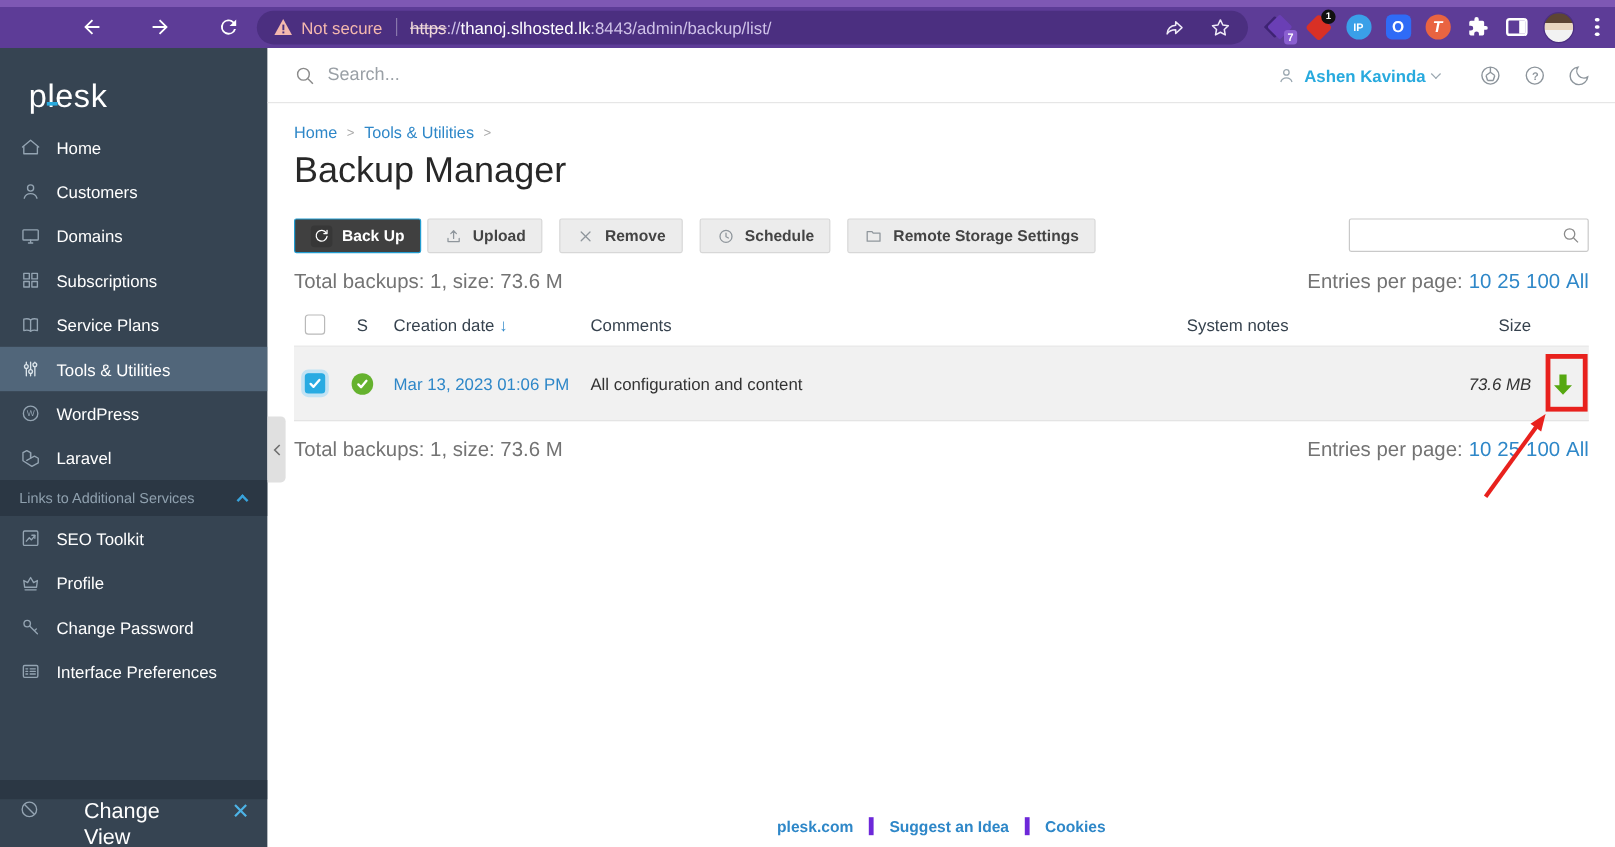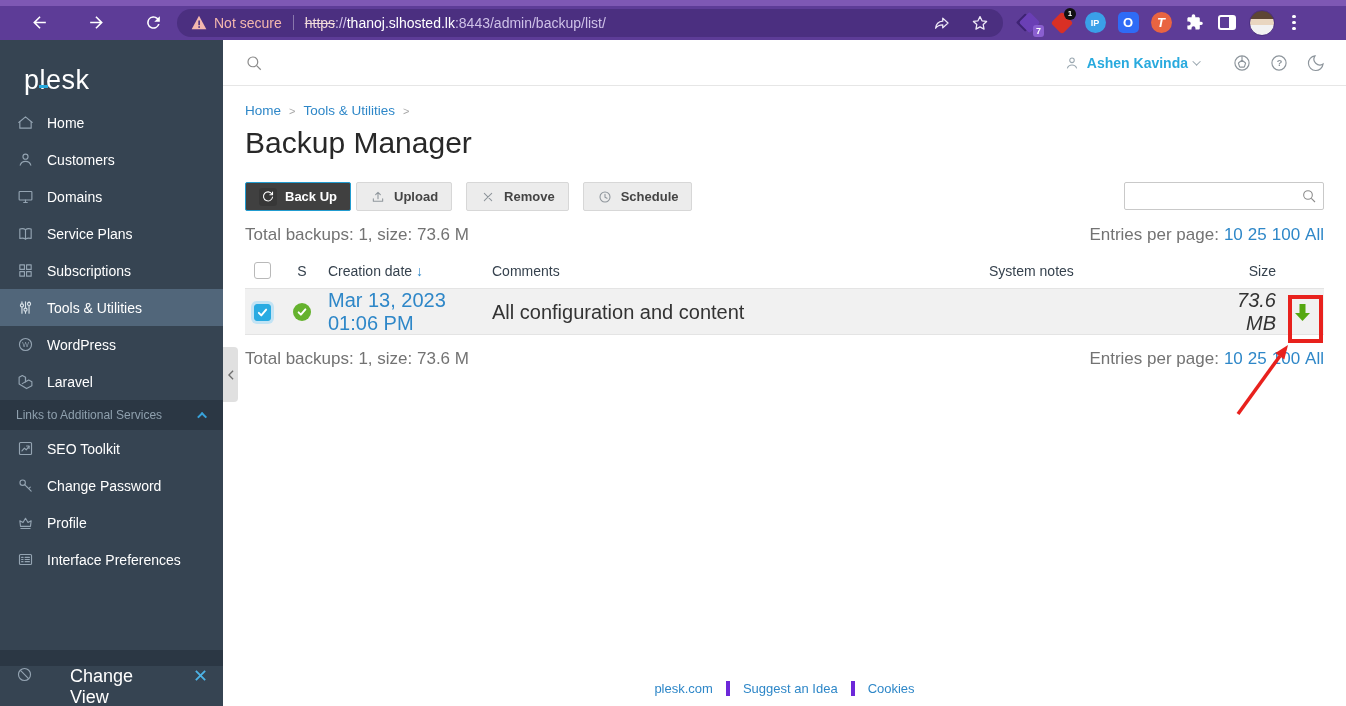--- a/index.html
+++ b/index.html
@@ -2,21 +2,21 @@
 <html><head>
 <meta charset="utf-8">
 <style>
   * { margin:0; padding:0; box-sizing:border-box; }
   html,body { width:1346px; height:706px; }
   body { font-family:"Liberation Sans", sans-serif; }
   .screen { position:relative; width:1346px; height:706px; overflow:hidden; background:#fff; }
 
   
   .browser { height:40px; background:linear-gradient(to bottom,#7e58b4 0,#7e58b4 6px,#5d3c97 6px);
-             display:flex; align-items:center; padding-top:5px; }
+             display:flex; align-items:center; padding-top:5px;padding-left:37px; }
   .nav-btns { display:flex; align-items:center; gap:38px; padding:0 14px 0 30px; }
   .nav-btn svg { width:19px; height:19px; display:block; }
   .url-pill { display:flex; align-items:center; width:826px; height:28px; border-radius:14px;
               background:#4b2f80; padding:0 14px; color:#fff; font-size:14px; }
   .warn-tri { width:16px; height:15px; }
   .not-secure { color:#f4b8ae; margin-left:7px; }
   .pill-div { width:1px; height:15px; background:rgba(255,255,255,.35); margin:0 11px; }
   .u-scheme { color:#f0d9d9; text-decoration:line-through; }
   .u-sep,.u-path { color:#cfc2e8; }
   .u-host { color:#fff; }
@@ -119,32 +119,32 @@
   .entries a { color:#2e87c8; text-decoration:none; margin-left:5px; cursor:pointer; }
 
   .grid { display:grid; grid-template-columns:38px 38px 164px 497px 230px 1fr 44px; align-items:center; }
   .thead { margin-top:12px; height:36px; border-bottom:1px solid #e4e4e4; font-size:14px; color:#36424e; }
   .th-size { text-align:right; padding-right:4px; }
   .sort-arrow { color:#2e87c8; margin-left:4px; }
   .checkbox { width:17px; height:17px; border:1px solid #b9b9b9; border-radius:3px; background:#fff; margin-left:9px; cursor:pointer; }
   .checkbox.checked { background:#29abe2; border-color:#29abe2; box-shadow:0 0 0 3px #c2e3f4; display:flex;
                       align-items:center; justify-content:center; }
   .checkbox.checked svg { width:13px; height:13px; stroke:#fff; stroke-width:2.4; fill:none; stroke-linecap:round; stroke-linejoin:round; }
-  .trow { height:46px; background:#f1f1f1; border-bottom:1px solid #e4e4e4; font-size:20px; color:#333; }
+  .trow { height:62px; background:#f1f1f1; border-bottom:1px solid #e4e4e4; font-size:14px; color:#333; }
   .status-ok { width:18px; height:18px; border-radius:50%; background:#65b22e; display:flex; align-items:center;
                justify-content:center; margin-left:10px; }
   .status-ok svg { width:12px; height:12px; stroke:#fff; stroke-width:2.6; fill:none; stroke-linecap:round; stroke-linejoin:round; }
   .cell-pad { padding-left:7px; }
   .date-link { color:#2e87c8; text-decoration:none; cursor:pointer; }
   .size-cell { text-align:right; padding-right:4px;font-style:italic; }
   .dl-cell { display:flex; justify-content:center; }
   .dl-btn { cursor:pointer; display:flex; }
 
   .footer { position:absolute; left:0; right:0; bottom:0; height:36px; display:flex; align-items:center;
-            justify-content:center; font-size:13px; }
+            justify-content:center; font-size:13px;font-weight:bold; }
   .footer a { color:#2e87c8; text-decoration:none; padding:0 13px; cursor:pointer; }
   .footer a + a { border-left:4px solid #6d28d9; }
 
   
   .annotation-box { position:absolute; left:1288px; top:295px; width:35px; height:48px;
                     border:4px solid #e8211d; z-index:60; pointer-events:none; }
   .annotation-arrow { position:absolute; left:0; top:0; width:1346px; height:706px; z-index:60; pointer-events:none; }
 </style>
 </head>
 <body>
@@ -257,37 +257,37 @@
             <svg viewBox="0 0 24 24">
                 <rect x="3" y="5" width="18" height="12" rx="1"></rect>
                 <path d="M9.5 20.5h5M12 17v3.5"></path>
               </svg>
           </span>
           <span>Domains</span>
         </div>
         <div class="s-item">
           <span class="si">
             <svg viewBox="0 0 24 24">
-                <path d="M12 6.5C10 5 7 4.8 4 5.6V19c3-.8 6-.6 8 .9 2-1.5 5-1.7 8-.9V5.6c-3-.8-6-.6-8 .9z"></path>
-                <path d="M12 6.5v13.4"></path>
-              </svg>
-          </span>
-          <span>Service Plans</span>
-        </div>
-        <div class="s-item">
-          <span class="si">
-            <svg viewBox="0 0 24 24">
                 <rect x="4" y="4" width="6.5" height="6.5"></rect>
                 <rect x="13.5" y="4" width="6.5" height="6.5"></rect>
                 <rect x="4" y="13.5" width="6.5" height="6.5"></rect>
                 <rect x="13.5" y="13.5" width="6.5" height="6.5"></rect>
               </svg>
           </span>
           <span>Subscriptions</span>
         </div>
+        <div class="s-item">
+          <span class="si">
+            <svg viewBox="0 0 24 24">
+                <path d="M12 6.5C10 5 7 4.8 4 5.6V19c3-.8 6-.6 8 .9 2-1.5 5-1.7 8-.9V5.6c-3-.8-6-.6-8 .9z"></path>
+                <path d="M12 6.5v13.4"></path>
+              </svg>
+          </span>
+          <span>Service Plans</span>
+        </div>
         <div class="s-item active">
           <span class="si">
             <svg viewBox="0 0 24 24">
                 <path d="M7 4v16M12 4v16M17 4v16"></path>
                 <circle cx="7" cy="9" r="2.2" fill="#51667a"></circle>
                 <circle cx="12" cy="15" r="2.2" fill="#51667a"></circle>
                 <circle cx="17" cy="7" r="2.2" fill="#51667a"></circle>
               </svg>
           </span>
           <span>Tools &amp; Utilities</span>
@@ -320,34 +320,34 @@
                 <rect x="3.5" y="3.5" width="17" height="17" rx="1.5"></rect>
                 <path d="M7 15.5l3.5-4 2.5 2.5 4-5"></path>
                 <path d="M13.5 8.5H17V12"></path>
               </svg>
           </span>
           <span>SEO Toolkit</span>
         </div>
         <div class="s-item">
           <span class="si">
             <svg viewBox="0 0 24 24">
+                <path d="M5 17.5 4 9.5l4.5 2.5L12 6l3.5 6L20 9.5l-1 8z"></path>
+                <path d="M5.5 20.5h13"></path>
+              </svg>
+          </span>
+          <span>Profile</span>
+        </div>
+        <div class="s-item">
+          <span class="si">
+            <svg viewBox="0 0 24 24">
                 <circle cx="8" cy="8" r="3.8"></circle>
                 <path d="M10.8 10.8 20 20M16.5 16.5l2.3-2.3M13.8 13.8l2 2"></path>
               </svg>
           </span>
           <span>Change Password</span>
-        </div>
-        <div class="s-item">
-          <span class="si">
-            <svg viewBox="0 0 24 24">
-                <path d="M5 17.5 4 9.5l4.5 2.5L12 6l3.5 6L20 9.5l-1 8z"></path>
-                <path d="M5.5 20.5h13"></path>
-              </svg>
-          </span>
-          <span>Profile</span>
         </div>
         <div class="s-item">
           <span class="si">
             <svg viewBox="0 0 24 24">
                 <rect x="3.5" y="5" width="17" height="14" rx="1.5"></rect>
                 <path d="M6.5 9h2M6.5 12h2M6.5 15h2M11.5 9h6M11.5 12h6M11.5 15h6"></path>
               </svg>
           </span>
           <span>Interface Preferences</span>
         </div>
@@ -371,20 +371,21 @@
       </div>
     </aside>
 
     <div class="main">
       <div class="topbar">
         <div class="search-left">
           <svg viewBox="0 0 24 24">
               <circle cx="10.5" cy="10.5" r="6.5"></circle>
               <path d="M15.5 15.5 21 21"></path>
             </svg>
+          <input class="top-search-input" type="text" placeholder="Search..." style="">
         </div>
         <div class="user-area">
           <span class="user-chip">
             <svg viewBox="0 0 24 24">
                 <circle cx="12" cy="8" r="3.4"></circle>
                 <path d="M5 20c1.1-3.6 4-5.1 7-5.1s5.9 1.5 7 5.1"></path>
               </svg>
             <span class="user-name">Ashen Kavinda</span>
             <span class="chev-dn"></span>
           </span>
@@ -440,20 +441,26 @@
               </svg>
             <span>Remove</span>
           </button>
           <button class="btn gap">
             <svg viewBox="0 0 24 24">
                 <circle cx="12" cy="12" r="7.5"></circle>
                 <path d="M12 8v4.5l3 1.5"></path>
               </svg>
             <span>Schedule</span>
           </button>
+          <button class="btn gap">
+            <svg viewBox="0 0 24 24">
+                <path d="M4 18V6h6l1.5 2H20v10z"></path>
+              </svg>
+            <span>Remote Storage Settings</span>
+          </button>
           <span class="table-search">
             <input type="text" style="">
             <svg viewBox="0 0 24 24">
                 <circle cx="10.5" cy="10.5" r="6.5"></circle>
                 <path d="M15.5 15.5 21 21"></path>
               </svg>
           </span>
         </div>
 
         <div class="meta-row">

